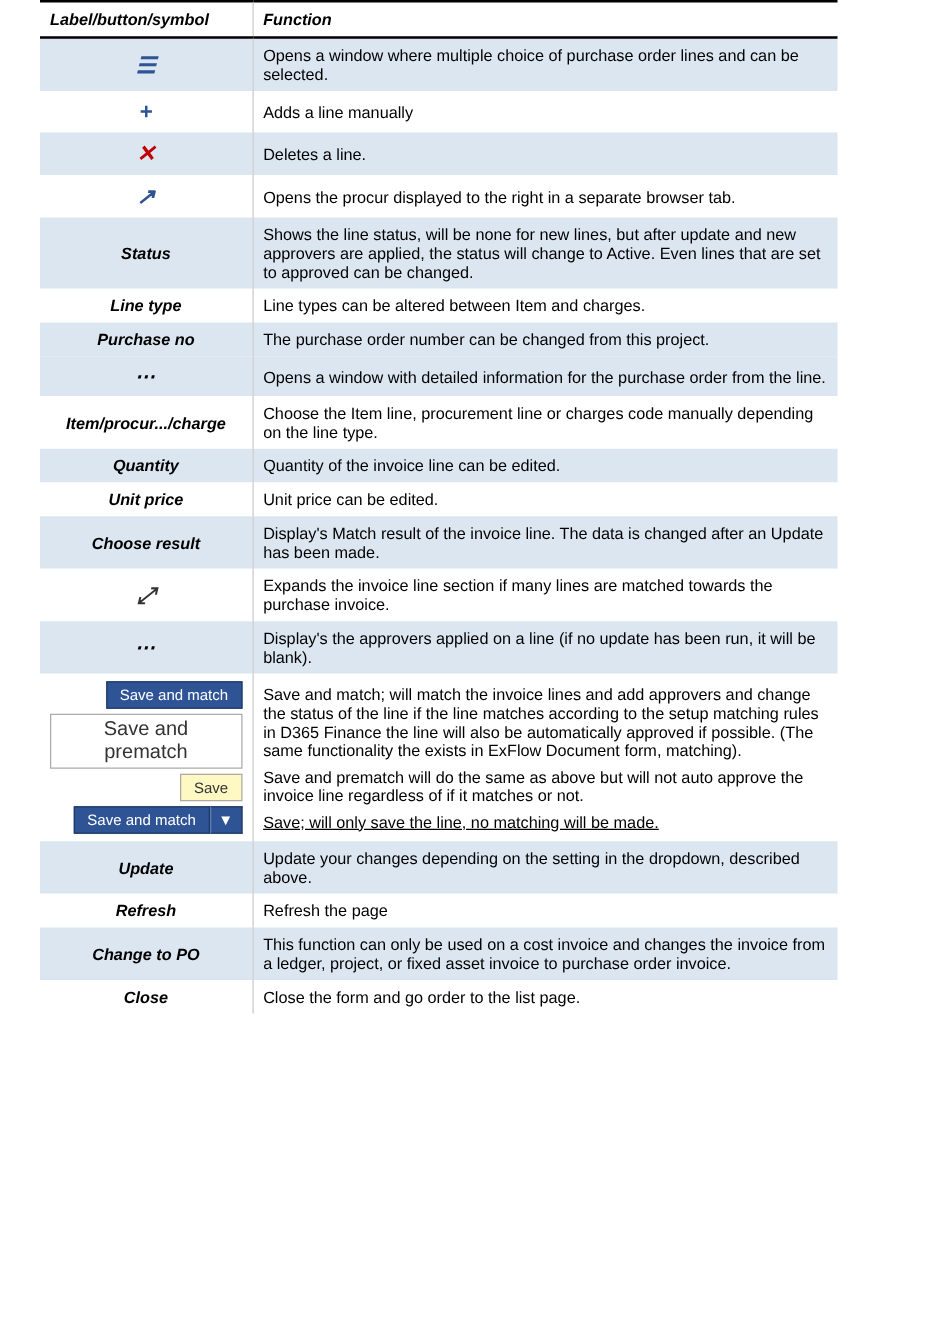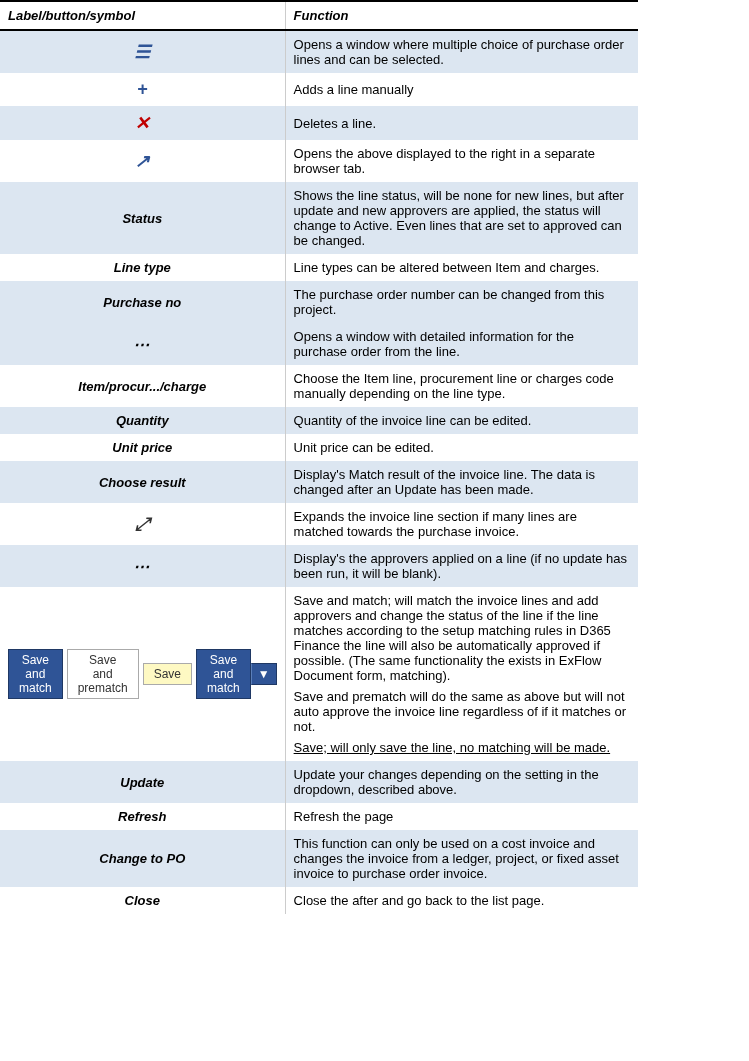--- a/index.html
+++ b/index.html
@@ -5,20 +5,21 @@
     * { box-sizing: border-box; margin: 0; padding: 0; }
     body {
       font-family: Arial, sans-serif;
       font-size: 13px;
       background: #fff;
       width: 749px;
     }
     table {
       width: 638px;
       border-collapse: collapse;
+      margin-left: 32px;
     }
     thead tr th {
       background: #fff;
       text-align: left;
       padding: 6px 8px;
       font-style: italic;
       font-weight: bold;
       border-bottom: 2px solid #000;
       border-top: 2px solid #000;
     }
@@ -65,21 +66,21 @@
       padding: 3px 10px;
       font-size: 12px;
       border: 1px solid #1f3864;
       cursor: pointer;
     }
     .btn-save-prematch {
       display: inline-block;
       background: #fff;
       color: #333;
       padding: 3px 10px;
-      font-size: 12px;
+      font-size: 16px;
       border: 1px solid #aaa;
       cursor: pointer;
     }
     .btn-save {
       display: inline-block;
       background: #fef9c3;
       color: #333;
       padding: 3px 10px;
       font-size: 12px;
       border: 1px solid #aaa;
@@ -101,23 +102,23 @@
       background: #2f5496;
       color: #fff;
       padding: 3px 6px;
       font-size: 12px;
       border: 1px solid #1f3864;
       border-left: 1px solid #5b7fba;
       cursor: pointer;
     }
     .buttons-cell {
       display: flex;
-      flex-direction: row;
+      flex-direction: column;
       gap: 4px;
-      align-items: center;
+      align-items: flex-end;
     }
   </style>
 </head>
 <body>
 
 <table>
   <thead>
     <tr>
       <th>Label/button/symbol</th>
       <th>Function</th>
@@ -131,21 +132,21 @@
       <tr class="row-white">
         <td><span class="icon-symbol icon-plus">+</span></td>
         <td>Adds a line manually</td>
       </tr>
       <tr class="row-blue">
         <td><span class="icon-symbol icon-x">✕</span></td>
         <td>Deletes a line.</td>
       </tr>
       <tr class="row-white">
         <td><span class="icon-symbol icon-link" style="font-size:18px;">↗︎</span></td>
-        <td>Opens the above displayed to the right in a separate browser tab.</td>
+        <td>Opens the procur displayed to the right in a separate browser tab.</td>
       </tr>
       <tr class="row-blue">
         <td><span>Status</span></td>
         <td>Shows the line status, will be none for new lines, but after update and new approvers are applied, the status will change to Active. Even lines that are set to approved can be changed.</td>
       </tr>
       <tr class="row-white">
         <td><span>Line type</span></td>
         <td>Line types can be altered between Item and charges.</td>
       </tr>
       <tr class="row-blue">
@@ -205,16 +206,16 @@
       <tr class="row-white">
         <td><span>Refresh</span></td>
         <td>Refresh the page</td>
       </tr>
       <tr class="row-blue">
         <td><span>Change to PO</span></td>
         <td>This function can only be used on a cost invoice and changes the invoice from a ledger, project, or fixed asset invoice to purchase order invoice.</td>
       </tr>
       <tr class="row-white">
         <td><span>Close</span></td>
-        <td>Close the after and go back to the list page.</td>
+        <td>Close the form and go order to the list page.</td>
       </tr>
     </tbody>
 </table>
 
 </body></html>

